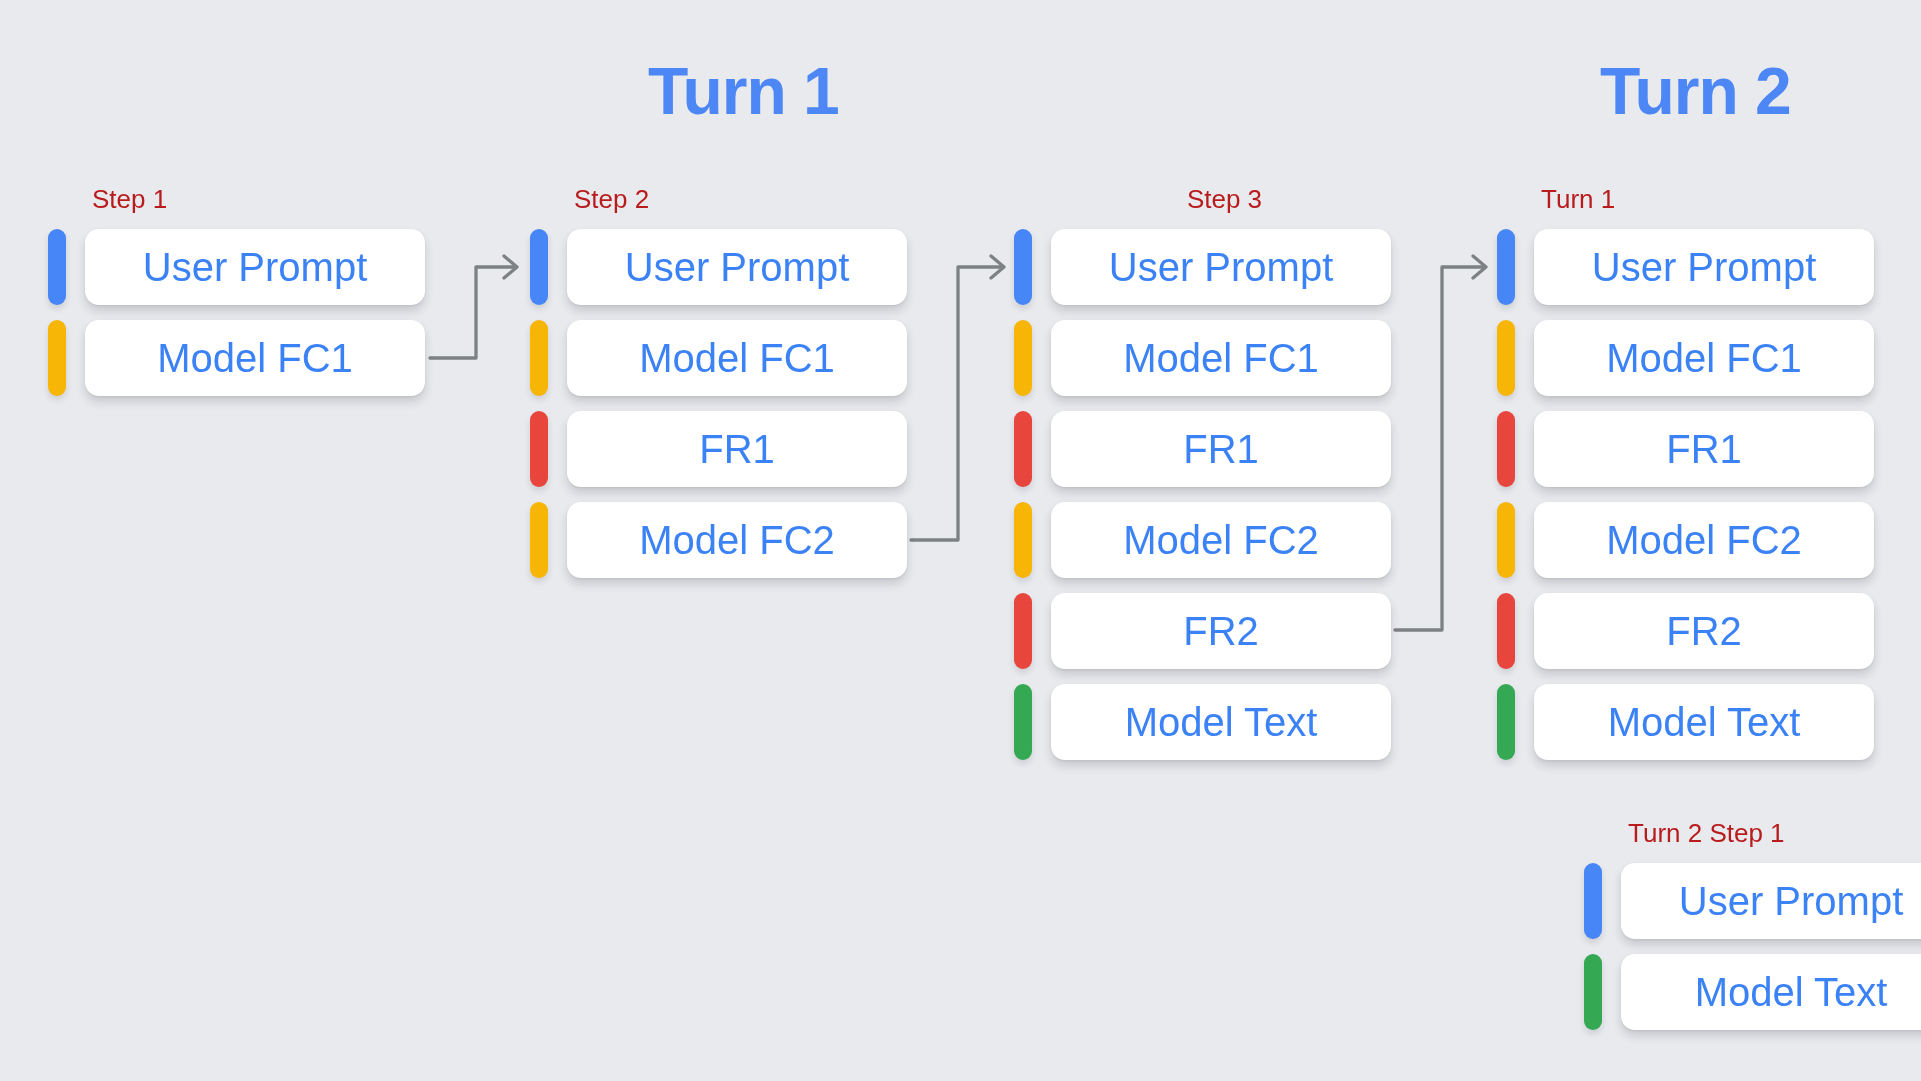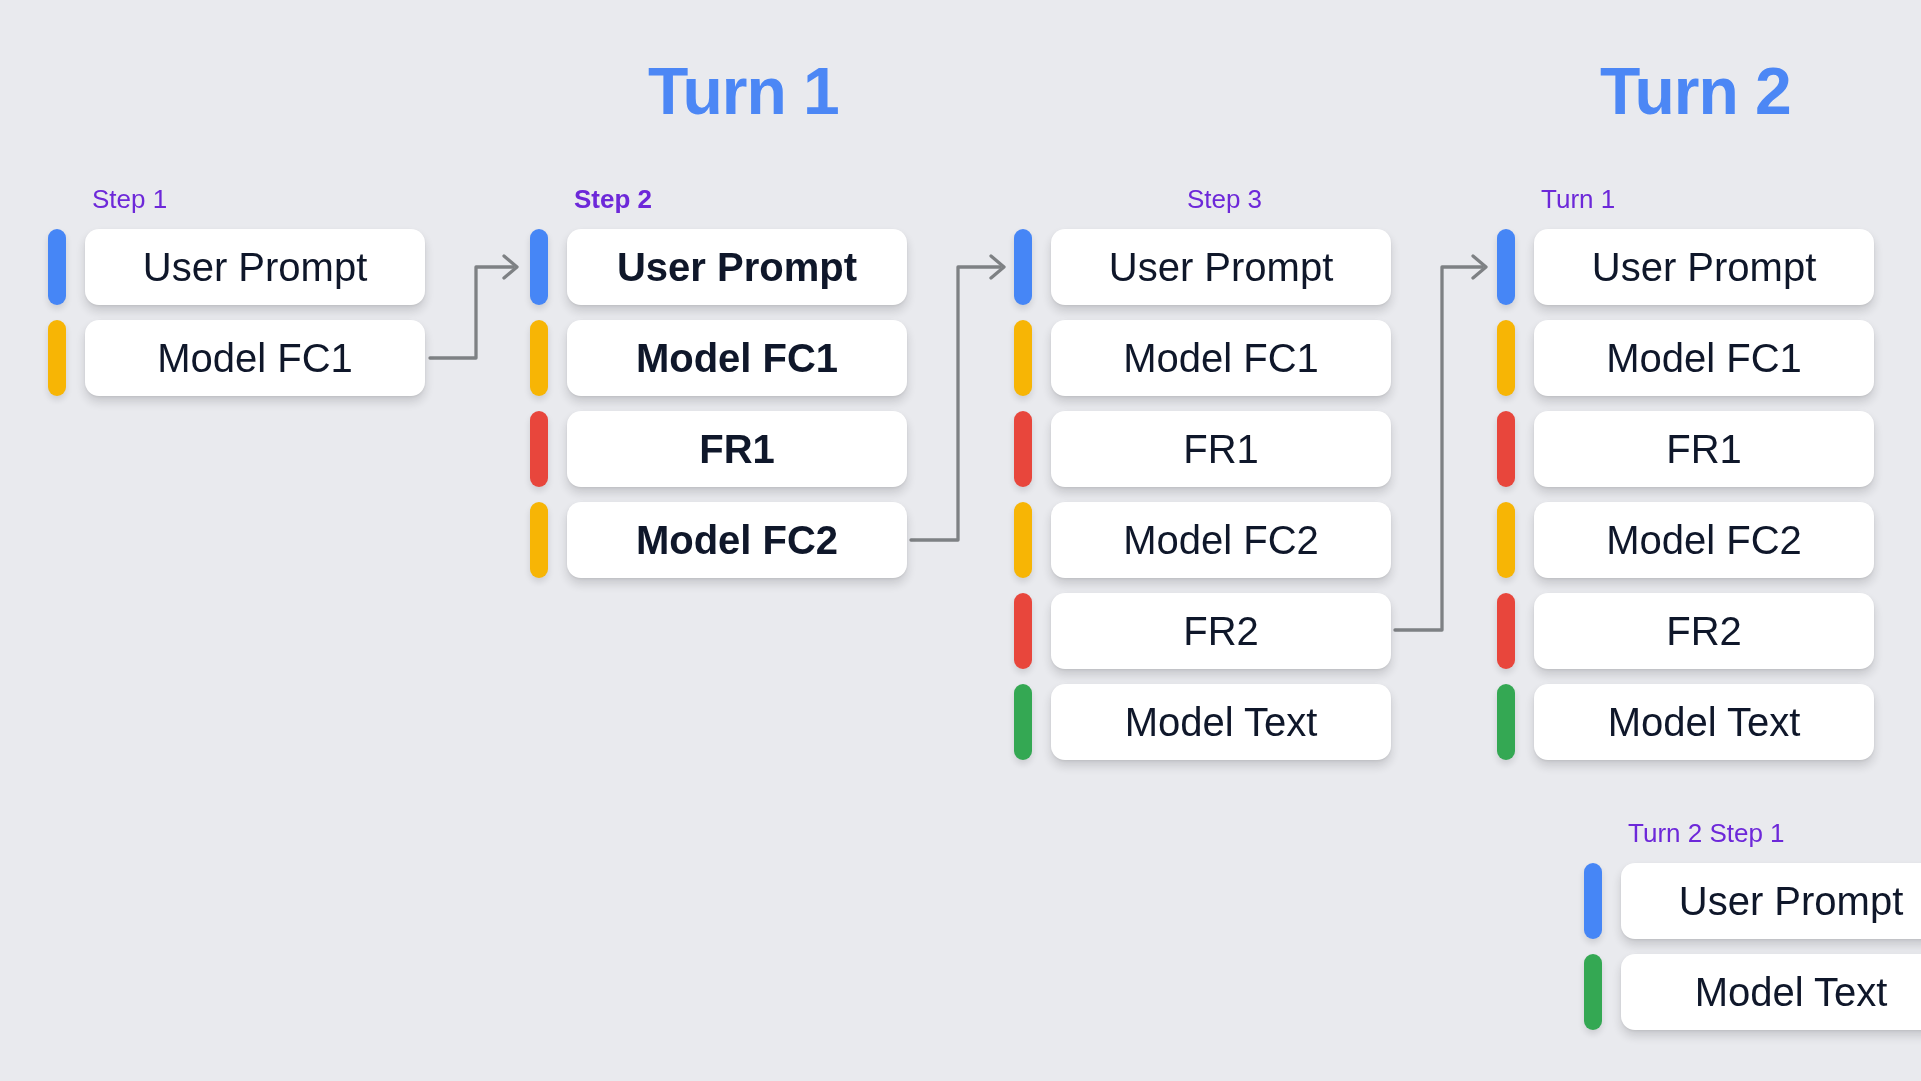--- a/index.html
+++ b/index.html
@@ -27,27 +27,27 @@
   .connectors{
     position:absolute;left:0;top:0;width:1921px;height:1081px;
     pointer-events:none;
   }
   .column{
     position:absolute;
     display:flex;
     flex-direction:column;
   }
   .col-step1{left:48px;top:184px;}
-  .col-step2{left:530px;top:184px;font-weight:bold;}
+  .col-step2{left:530px;top:184px;}
   .col-step3{left:1014px;top:184px;align-items:center;}
   .col-turn1{left:1497px;top:184px;}
   .col-turn2step1{left:1584px;top:818px;}
   .col-label{
     font-size:26px;
-    color:#6d28d9;
+    color:#b91c1c;
     line-height:30px;
     margin-left:44px;
     margin-bottom:15px;
     white-space:nowrap;
   }
   .rows{display:flex;flex-direction:column;gap:15px;}
   .row{display:flex;align-items:stretch;gap:19px;}
   .bar{
     width:18px;height:76px;
     border-radius:9px;
@@ -56,21 +56,21 @@
   }
   .box{
     width:340px;height:76px;
     background:#FFFFFF;
     border-radius:14px;
     box-shadow:0 6px 10px rgba(32,33,36,.16), 0 1px 2px rgba(32,33,36,.08);
     display:flex;align-items:center;justify-content:center;
   }
   .box span{
     font-size:40px;
-    color:#0f172a;
+    color:#3b82f6;
     white-space:nowrap;
   }
 </style>
 </head>
 <body>
 
 <div class="canvas">
 
   <div class="big-title t1">Turn 1</div>
   <div class="big-title t2">Turn 2</div>

